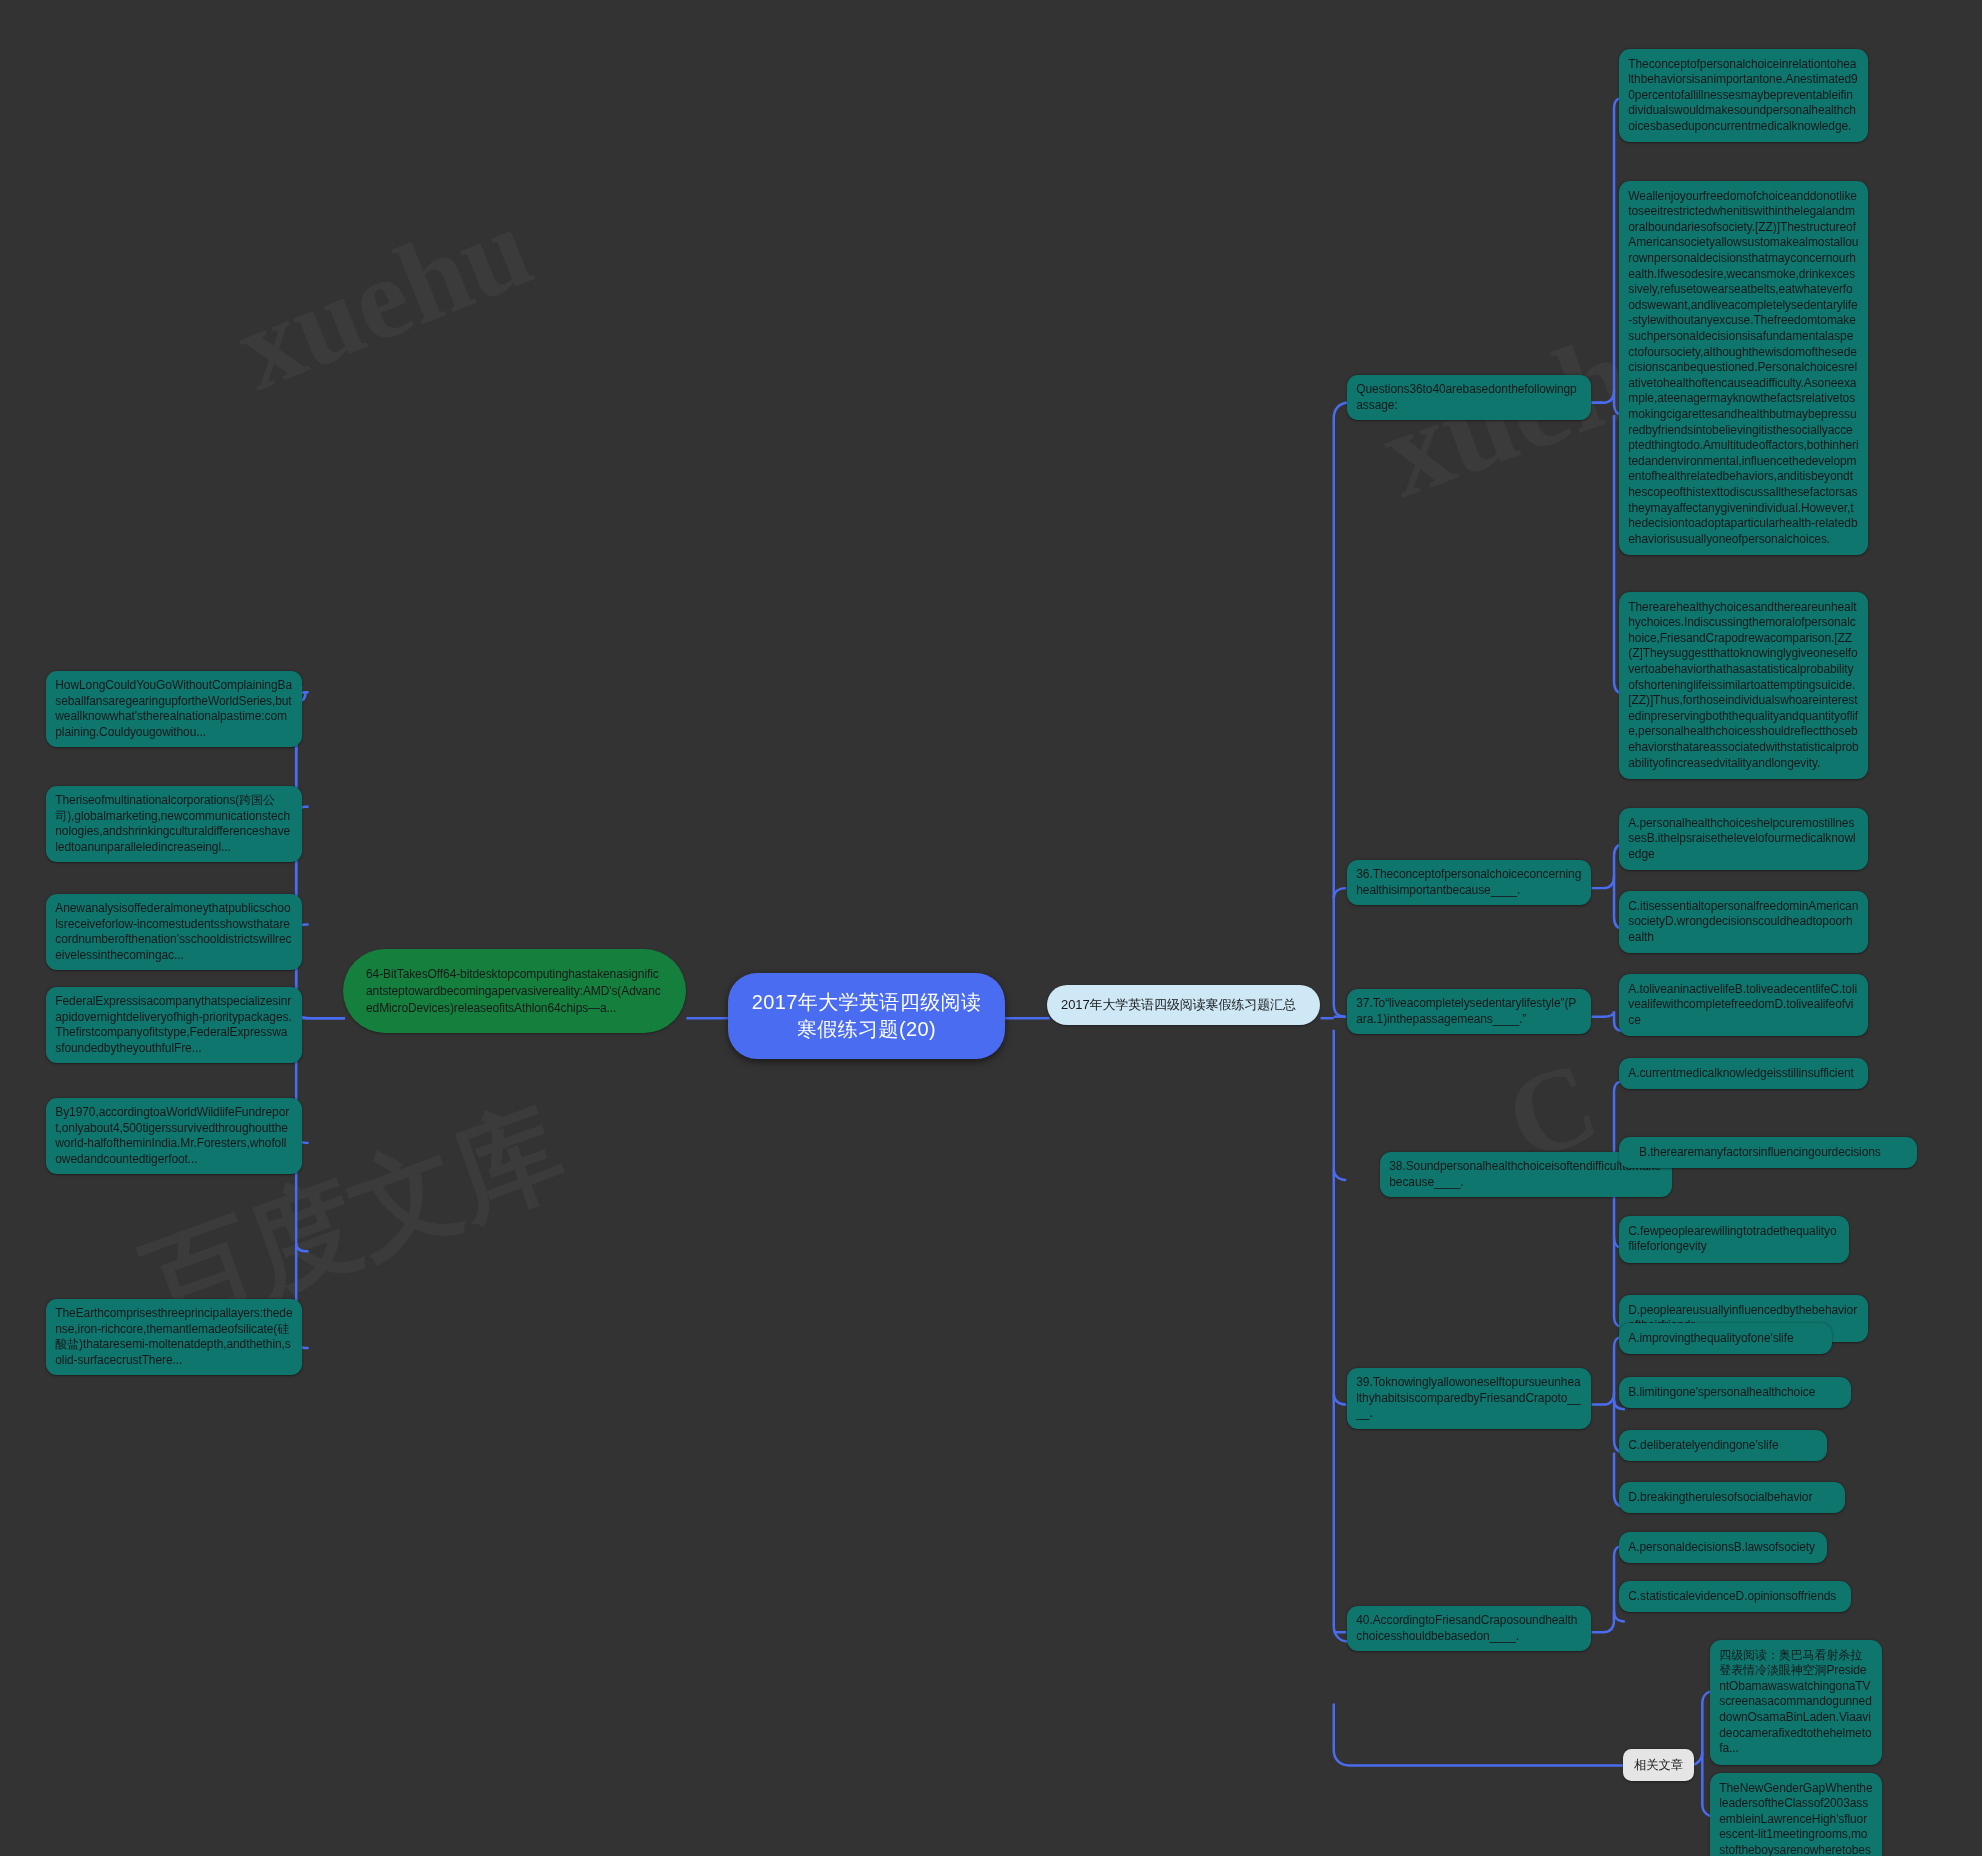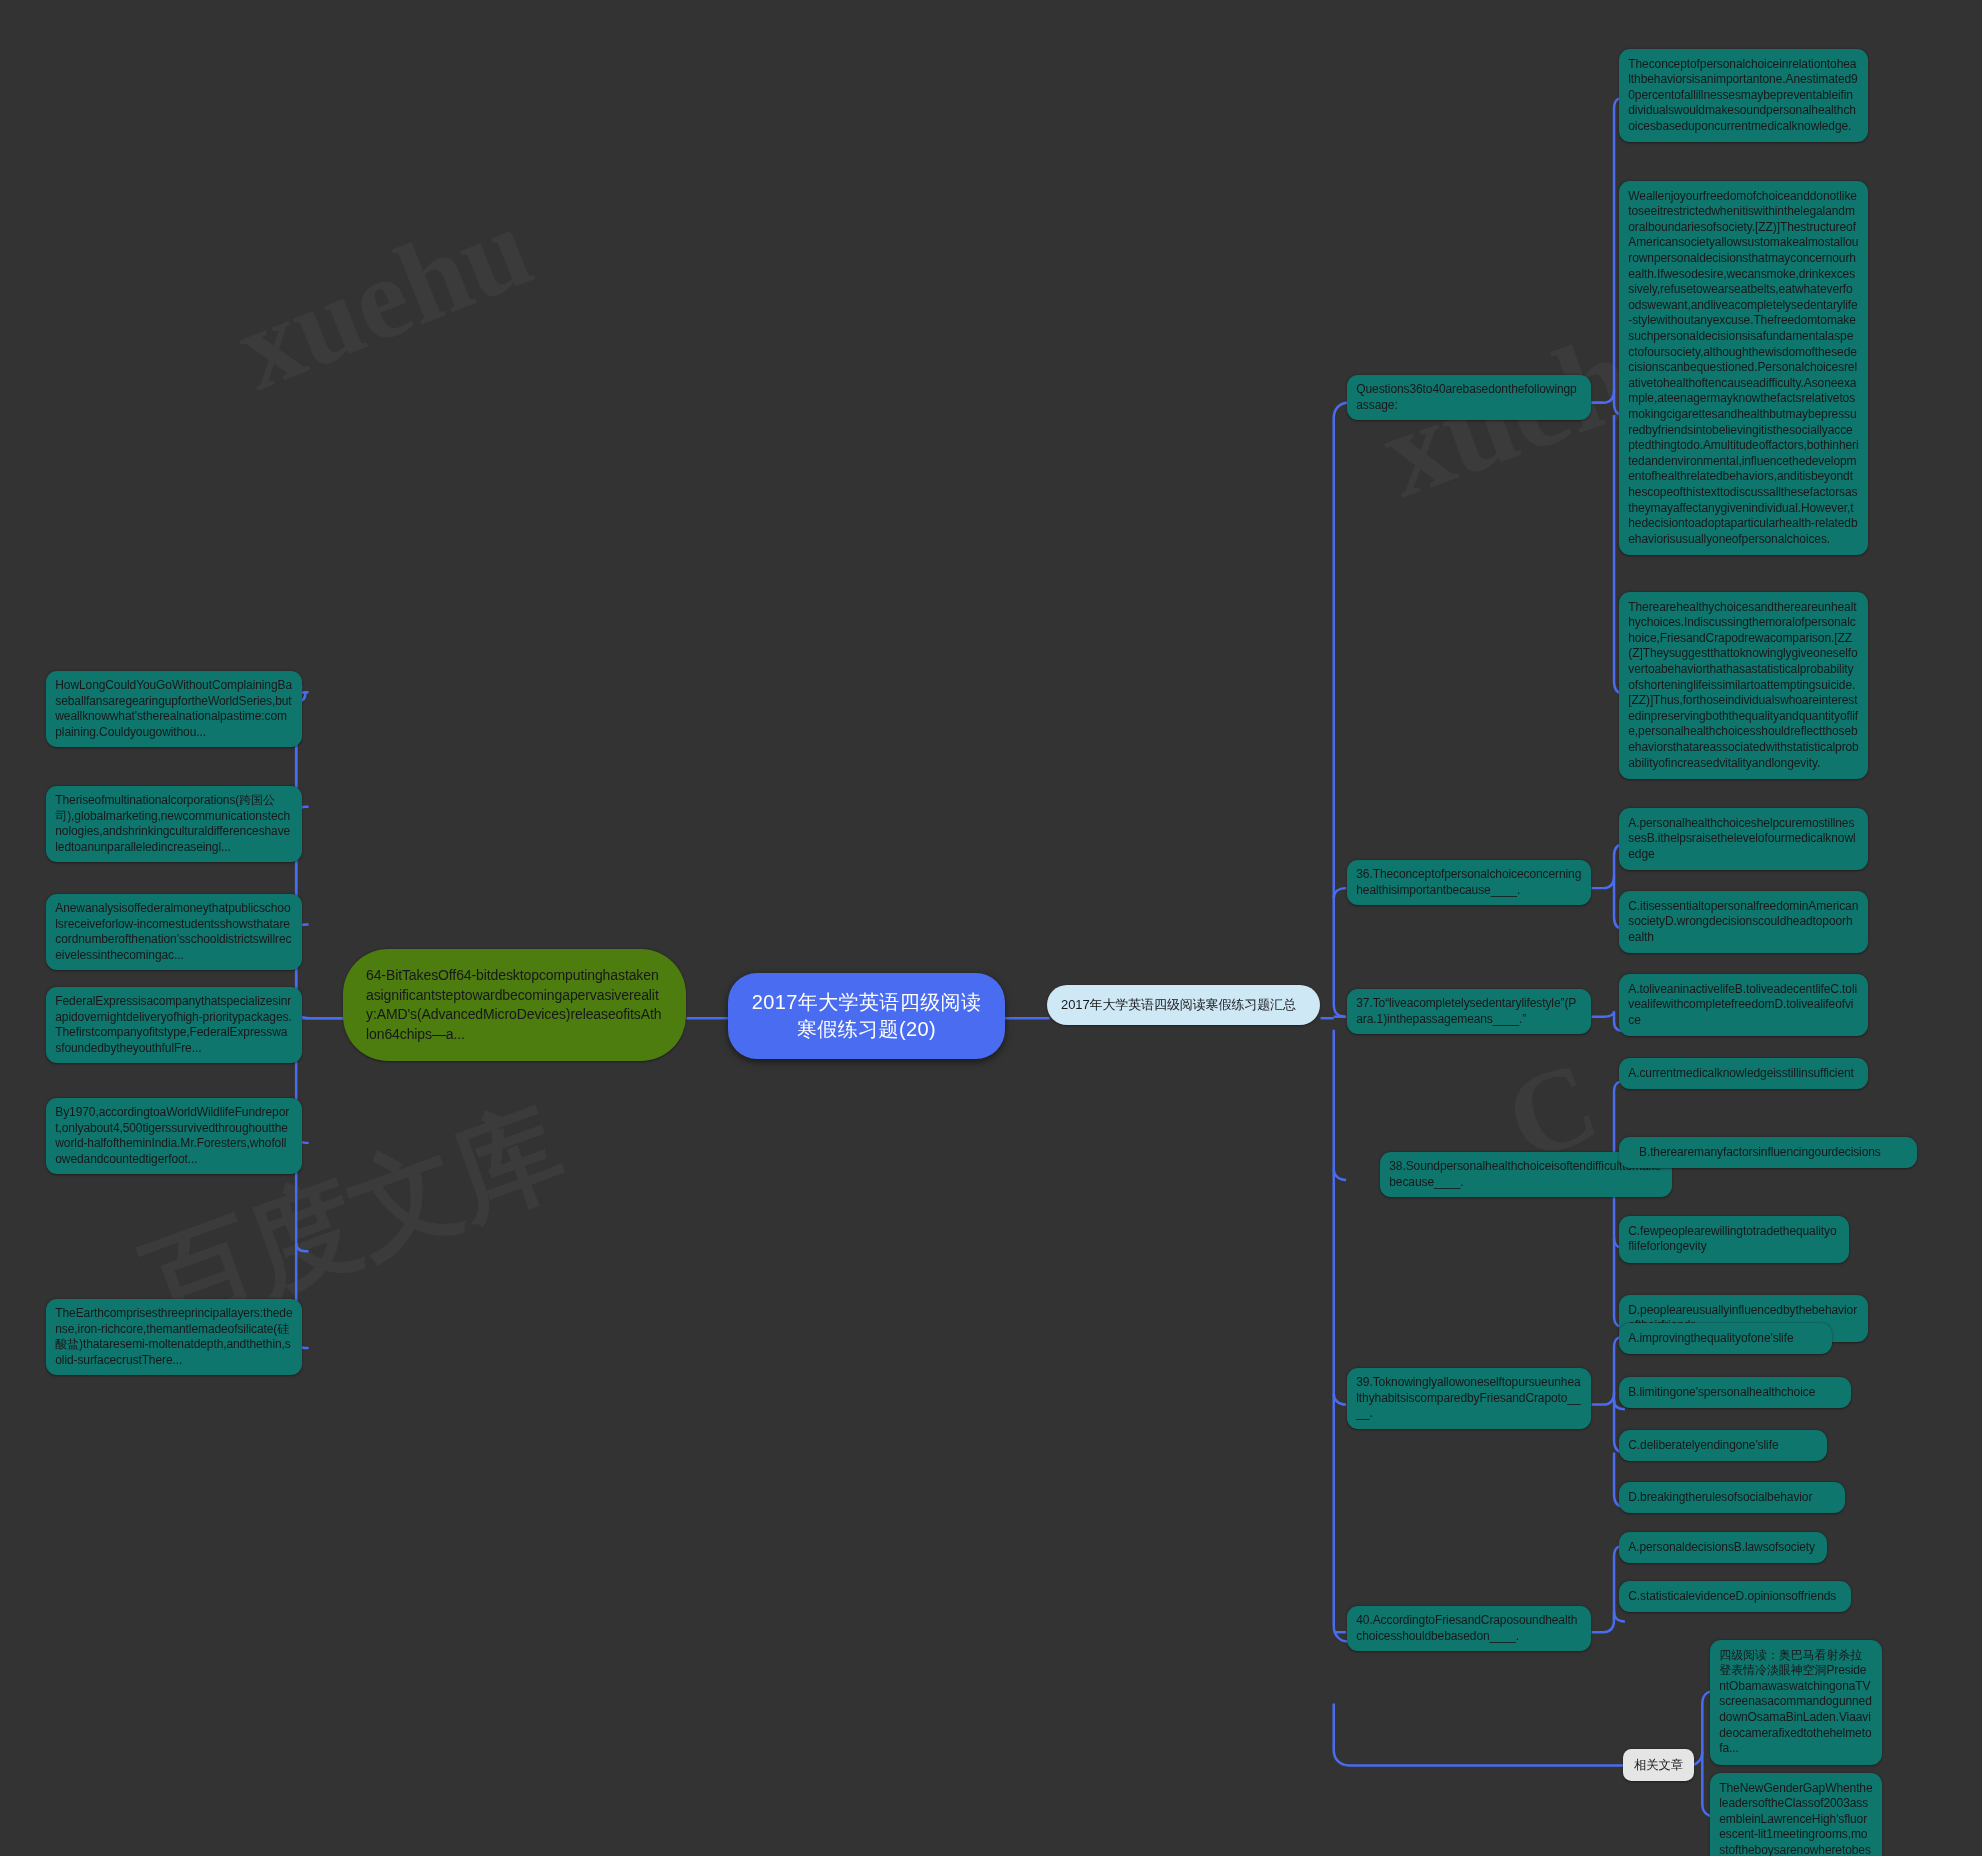--- a/index.html
+++ b/index.html
@@ -56,22 +56,22 @@
     font-size: 20px;
     text-align: center;
     padding: 15.5px 20px;
     border-radius: 29px;
     line-height: 1.38;
     word-break: normal;
     letter-spacing: 0.4px;
     box-shadow: 0 2.3px 7px rgba(0,0,0,0.5);
   }
   .node.big-left {
-    background: #4d7c0f;
-    font-size: 14px;
+    background: #15803d;
+    font-size: 12px;
     border-radius: 45px;
     padding: 17px 23px;
     line-height: 1.40;
   }
   .node.branch {
     background: #cfe8f5;
     font-size: 13px;
     border-radius: 20px;
     padding: 11px 14px;
     line-height: 1.38;

